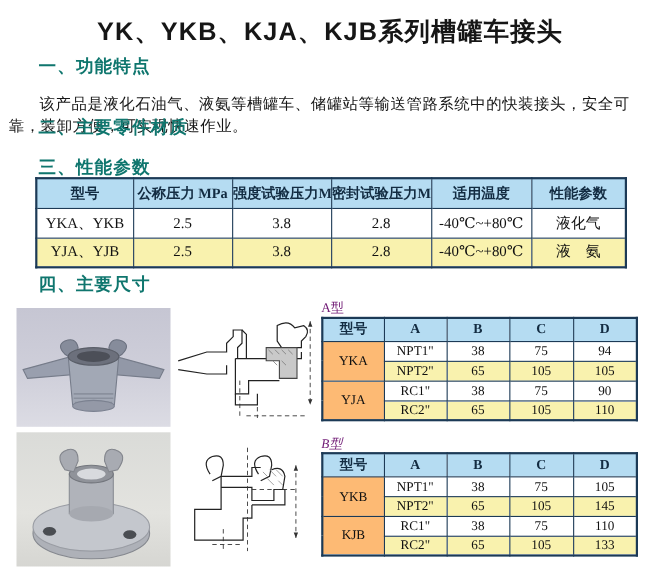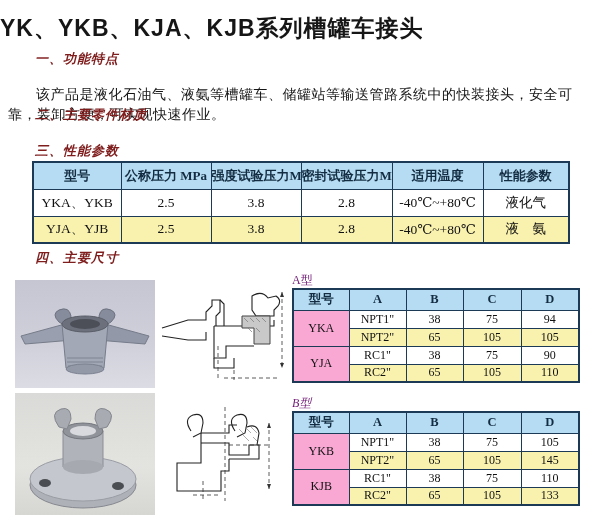--- a/index.html
+++ b/index.html
@@ -3,27 +3,26 @@
 <meta charset="utf-8">
 <style>
   * { margin:0; padding:0; box-sizing:border-box; }
   html,body { background:#ffffff; }
   #page {
     position:relative; width:600px; height:516px; background:#ffffff;
     font-family:"Liberation Sans","DejaVu Sans",sans-serif; color:#111;
     overflow:hidden;
   }
   .title {
-    position:absolute; top:13px; left:0; width:600px; text-align:left;
+    position:absolute; top:13px; left:0; width:600px; text-align:center;
     font-size:23px; font-weight:bold; color:#161616; letter-spacing:1px;
   }
   .sec-heading {
-    position:absolute; left:35px; font-size:13px; font-weight:bold; color:#7f1d1d;
+    position:absolute; left:35px; font-size:16px; font-weight:bold; color:#0f766e;
     letter-spacing:1px;
-    font-style:italic;
   }
   #sec1-h { top:50px; }
   #sec2-h { top:106px; }
   #sec3-h { top:142px; }
   #sec4-h { top:249px; }
   .body-text {
     position:absolute; font-size:14px; color:#151515; line-height:1.45;
     letter-spacing:0.5px;
   }
   #feature-paragraph { top:84px; left:8px; width:586px; text-indent:2em; }
@@ -32,21 +31,21 @@
   
   table { border-collapse:collapse; table-layout:fixed; }
   th, td {
     border:1px solid #1c3a56; text-align:center; vertical-align:middle;
     font-family:"Liberation Serif","DejaVu Serif",serif; overflow:hidden;
     white-space:nowrap;
   }
   .tbl { border:2px solid #1c3a56; }
   .tbl th { background:#b5dcf2; color:#132c42; font-weight:bold; }
   .row-yellow td { background:#f9f2ae; }
-  td.model-cell { background:#f9a8d4; }
+  td.model-cell { background:#fdba74; }
 
   #perf-table { position:absolute; top:161px; left:32px; width:538px; }
   #perf-table th { height:27px; font-size:13px; }
   #perf-table td { height:27px; font-size:13.5px; }
 
   .dim-label {
     position:absolute; left:292px; font-size:12px; color:#701a75;
     font-family:"Liberation Serif","DejaVu Serif",serif;
   }
   #label-a { top:272px; }

